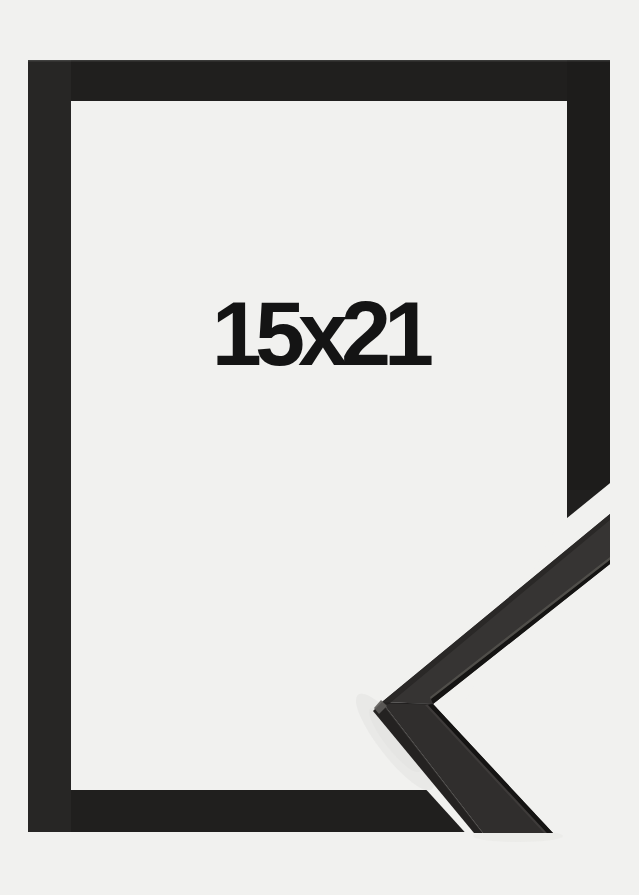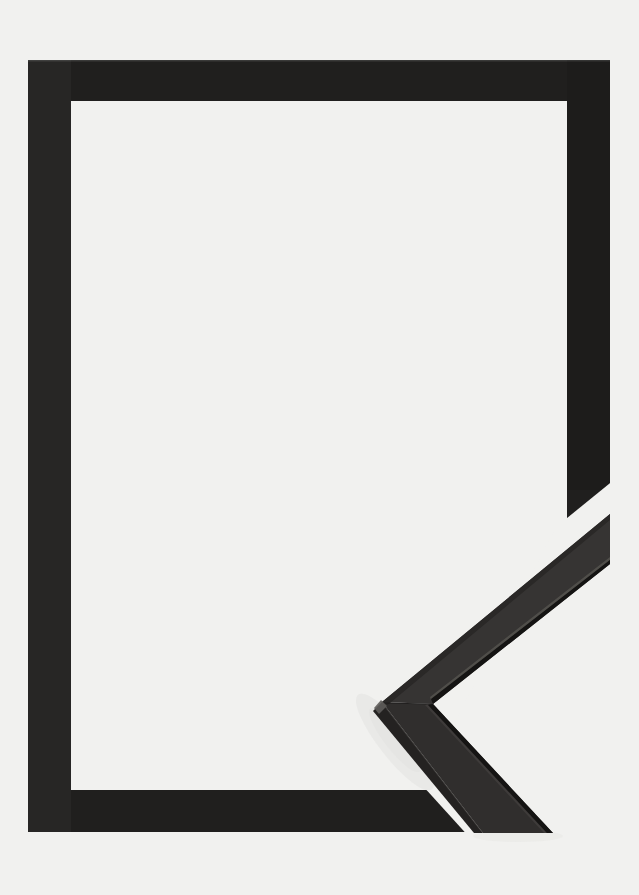--- a/index.html
+++ b/index.html
@@ -56,14 +56,15 @@
 
     <polygon points="382,702 610,514 610,564 433,704" fill="#363433"></polygon>
     <polygon points="382,702 610,514 610,520 384,708" fill="#2a2827"></polygon>
     <polygon points="430,697 610,557 610,560 431,700" opacity="0.85" fill="#55534f"></polygon>
     <polygon points="431,699 610,560 610,564 433,704" fill="#151413"></polygon>
 
     <line x1="383" y1="703" x2="432" y2="704" stroke="#141313" stroke-width="1" opacity="0.5"></line>
     <polygon points="381,700 374,708 379,714 387,706" fill="#5e5c5a" opacity="0.9"></polygon>
   </svg>
 
+  <div class="size-label">15x21</div>
 
 </div>
 
 </body></html>

